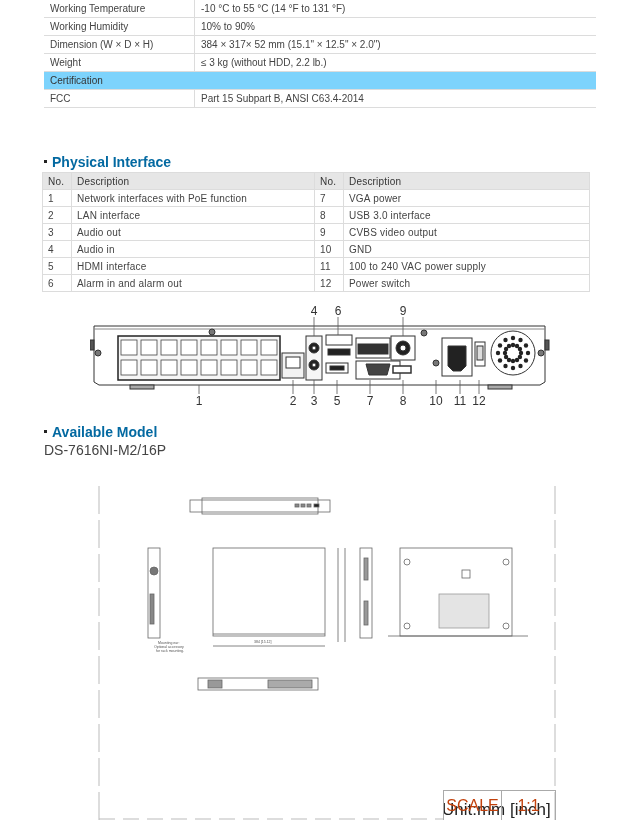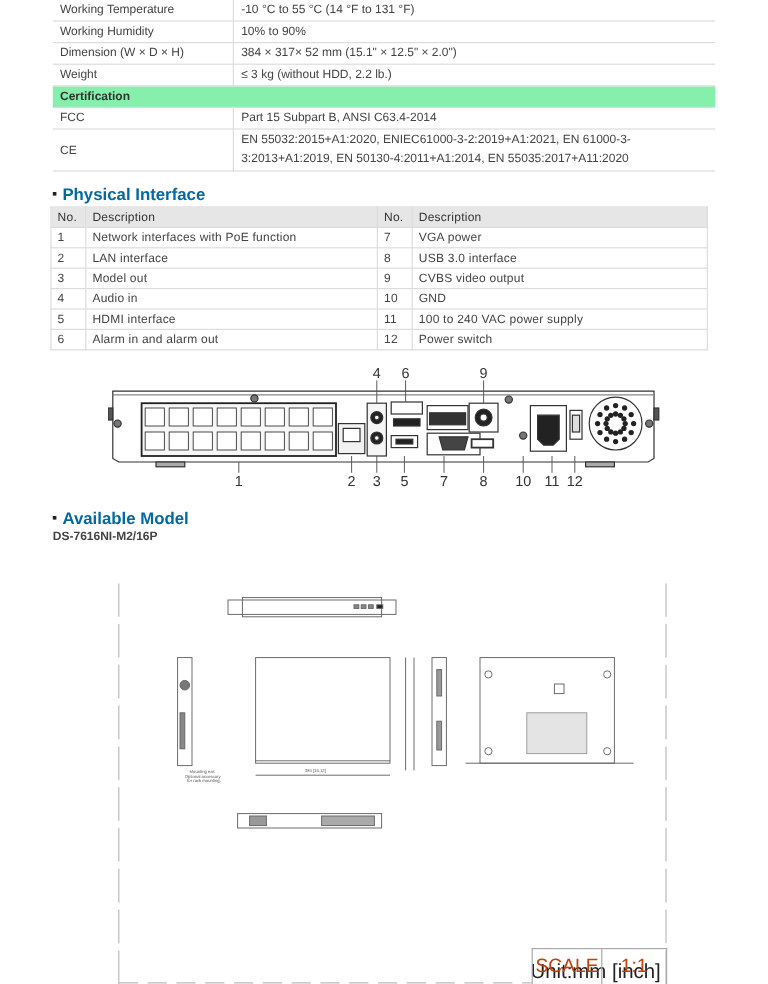--- a/index.html
+++ b/index.html
@@ -1,30 +1,30 @@
 <!DOCTYPE html>
 <html><head>
 <meta charset="utf-8">
 <style>
   html, body { margin:0; padding:0; background:#ffffff; }
   body { width:640px; height:820px; position:relative; overflow:hidden;
          font-family:"Liberation Sans", sans-serif; color:#333; }
   .spec-table { position:absolute; left:44px; top:0; width:552px; border-collapse:collapse; font-size:10px; }
   .spec-table td { border-bottom:1px solid #dcdcdc; padding:0 6px; height:17px; color:#444; }
   .spec-table td.k { width:138px; border-right:1px solid #dcdcdc; }
-  .spec-table tr.sec td { background:#86efac; font-weight:bold; color:#333;margin-left:10px; }
+  .spec-table tr.sec td { background:#7dd3fc; font-weight:normal; color:#333;margin-left:10px; }
   .spec-table td.ce { line-height:16px; padding-top:1px; padding-bottom:1px; }
   .section-title { position:absolute; left:44px; font-size:14px; font-weight:bold; color:#0369a1; }
   .section-title .bullet { display:inline-block; width:3px; height:3px; background:#222; vertical-align:middle; margin-right:5px; position:relative; top:-2px; }
   .pi-table { position:absolute; left:42px; top:172px; width:548px; border-collapse:collapse; font-size:10px; }
   .pi-table td { border:1px solid #dcdcdc; height:16px; padding:0 5px; color:#444; letter-spacing:0.2px; }
   .pi-table tr.hd td { background:#e6e6e6; color:#333; }
   .pi-table td.no { width:18px; }
   .pi-table td.desc { width:232px; }
-  .model-label { position:absolute; left:44px; top:442px; font-size:10px; color:#444;font-weight:bold; }
+  .model-label { position:absolute; left:44px; top:442px; font-size:14px; color:#444; }
   .rear-panel { position:absolute; left:90px; top:300px; }
   .drawing-frame { position:absolute; left:98px; top:486px; width:458px; height:334px; }
   .unit-label { position:absolute; left:442px; top:800px; font-size:17px; color:#222; }
   .scale-box { position:absolute; left:443px; top:790px; width:111px; height:30px; border:1px solid #aaa; border-bottom:none; display:flex; font-size:16px; color:#c2410c; }
   .scale-box span { display:flex; align-items:center; justify-content:center; }
   .scale-box .l { width:57px; border-right:1px solid #aaa; }
   .scale-box .r { flex:1;text-align:right; }
 </style>
 </head>
 <body>
@@ -46,24 +46,20 @@
   <tr>
         <td class="k">Weight</td>
         <td>≤ 3 kg (without HDD,  2.2 lb.)</td>
       </tr>
   <tr class="sec">
         <td colspan="2">Certification</td>
       </tr>
   <tr>
         <td class="k">FCC</td>
         <td>Part 15 Subpart B, ANSI  C63.4-2014</td>
-      </tr>
-  <tr>
-        <td class="k">CE</td>
-        <td class="ce">EN 55032:2015+A1:2020, ENIEC61000-3-2:2019+A1:2021, EN 61000-3-3:2013+A1:2019, EN 50130-4:2011+A1:2014, EN 55035:2017+A11:2020</td>
       </tr>
 </tbody>
   </table>
 
 <div class="section-title" style="top:154px;">
   <span class="bullet"></span><span>Physical Interface</span>
 </div>
 <table class="pi-table">
   <tbody>
       <tr class="hd">
@@ -79,21 +75,21 @@
         <td>VGA power</td>
       </tr>
   <tr>
         <td>2</td>
         <td>LAN interface</td>
         <td>8</td>
         <td>USB 3.0 interface</td>
       </tr>
   <tr>
         <td>3</td>
-        <td>Model out</td>
+        <td>Audio out</td>
         <td>9</td>
         <td>CVBS video output</td>
       </tr>
   <tr>
         <td>4</td>
         <td>Audio in</td>
         <td>10</td>
         <td>GND</td>
       </tr>
   <tr>

